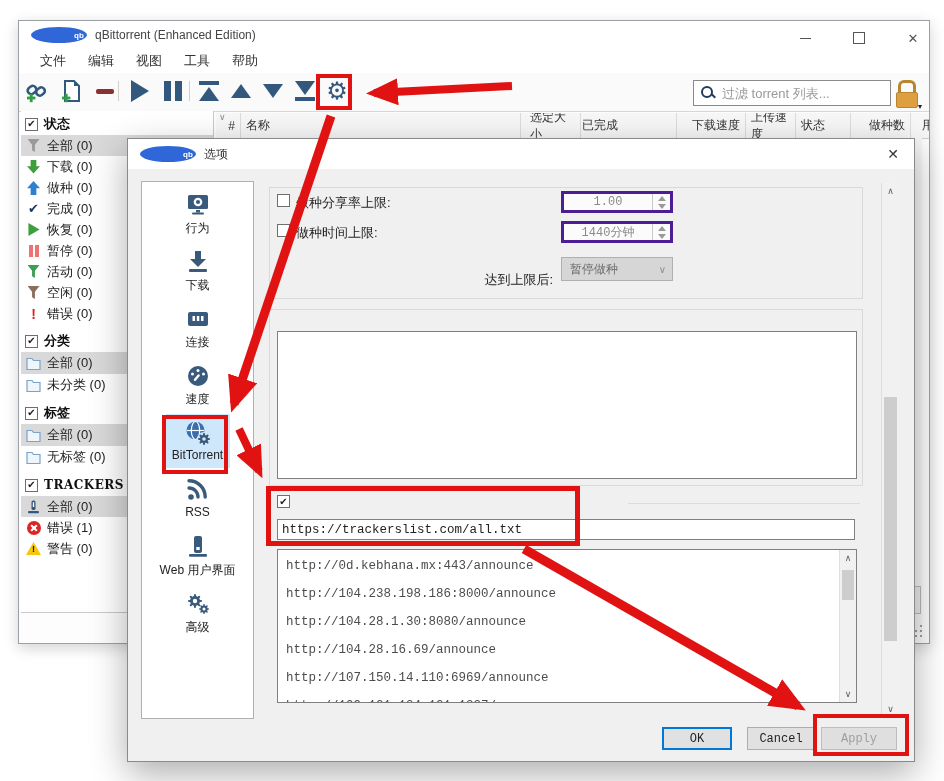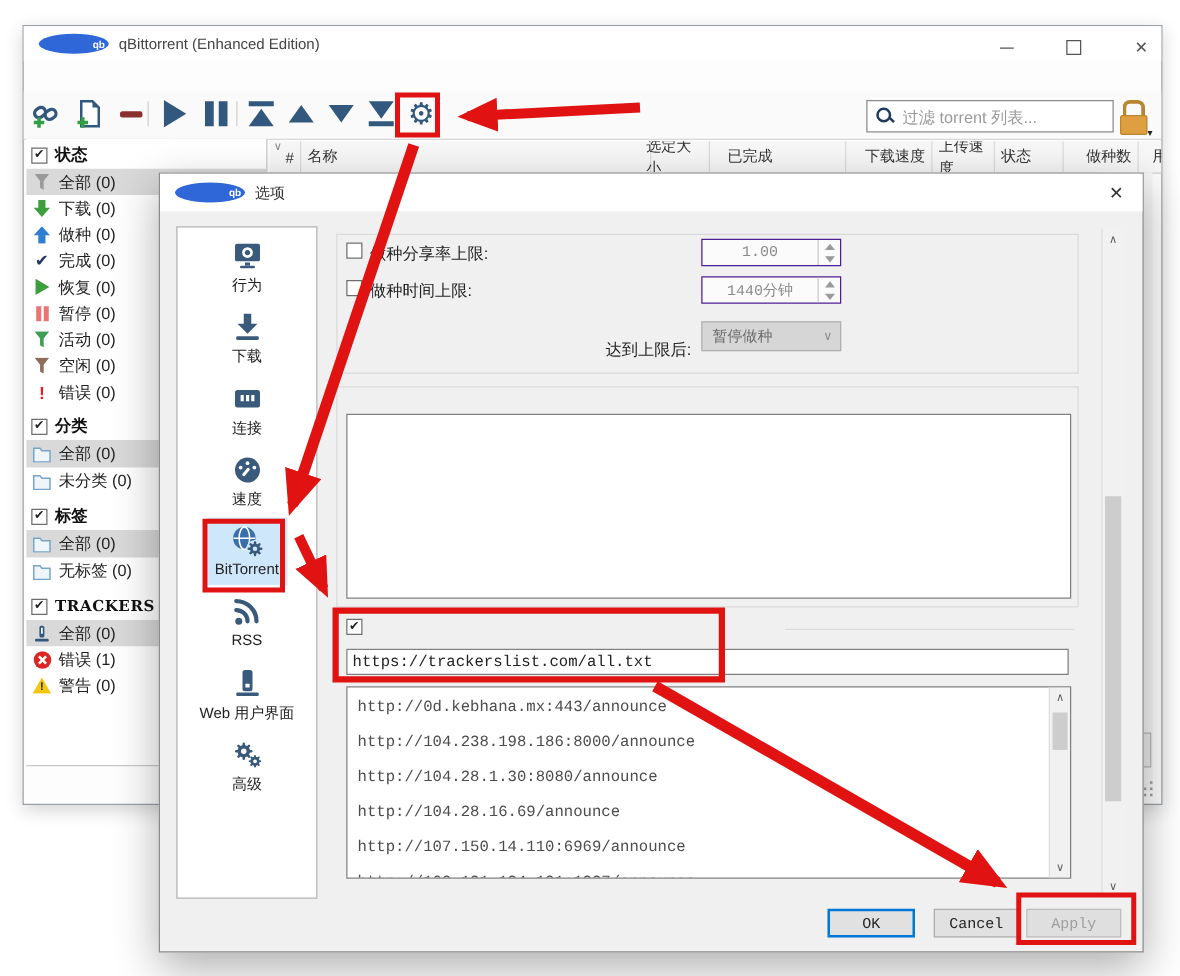--- a/index.html
+++ b/index.html
@@ -80,21 +80,21 @@
   .dclose{position:absolute;right:8px;top:4px;width:26px;height:22px;display:flex;align-items:center;justify-content:center;
           font-size:14px;color:#333;}
   .nav{left:13px;top:42px;width:113px;height:538px;background:#fff;border:1px solid #b0b0b0;box-sizing:border-box;padding-top:3px;}
   .nitem{position:relative;height:57px;display:flex;flex-direction:column;align-items:center;padding-top:4px;
          font-size:12px;color:#222;box-sizing:border-box;}
   .nitem .nic{height:31px;display:flex;align-items:center;justify-content:center;z-index:1;}
   .nitem .nlb{z-index:1;white-space:nowrap;}
   .selbg{position:absolute;left:50%;transform:translateX(-50%);top:1px;width:64px;height:54px;background:#cfe7fb;}
   .gbox{border:1px solid #d9d9d9;background:transparent;box-sizing:border-box;}
   .dlabel{font-size:13px;color:#222;position:absolute;white-space:nowrap;}
-  .spin{position:absolute;width:112px;height:22px;background:#fbfbfb;border:1px solid #4c1d95;display:flex;box-sizing:border-box;}
+  .spin{position:absolute;width:112px;height:22px;background:#fbfbfb;border:3px solid #4c1d95;display:flex;box-sizing:border-box;}
   .spin .val{flex:1;display:flex;align-items:center;justify-content:center;font-size:12px;color:#8a8a8a;}
   .spin .btns{width:17px;border-left:1px solid #c9c9c9;display:flex;flex-direction:column;}
   .spin .btns span{flex:1;display:flex;align-items:center;justify-content:center;}
   .car-up{width:0;height:0;border-left:4px solid transparent;border-right:4px solid transparent;border-bottom:5px solid #9a9a9a;}
   .car-dn{width:0;height:0;border-left:4px solid transparent;border-right:4px solid transparent;border-top:5px solid #9a9a9a;}
   .dd{position:absolute;width:112px;height:24px;background:#d6d6d6;border:1px solid #b0b0b0;display:flex;align-items:center;
       padding-left:8px;font-size:12px;color:#6b6b6b;box-sizing:border-box;}
   .dd .chev{margin-left:auto;margin-right:6px;font-size:10px;color:#8f8f8f;}
   .wtext{background:#fff;border:1px solid #7f7f7f;box-sizing:border-box;}
   .urlinput{position:absolute;left:149px;top:380px;width:578px;height:21px;background:#fff;border:1px solid #7f7f7f;
@@ -124,20 +124,27 @@
   <div class="abs wbtn" style="left:770px;top:5px;">
       <span class="mini"></span>
     </div>
   <div class="abs wbtn" style="left:824px;top:5px;">
       <span class="maxi"></span>
     </div>
   <div class="abs wbtn" style="left:878px;top:5px;">
       <span>✕</span>
     </div>
 
+  <div class="abs menubar">
+    <span class="mitem">文件</span>
+    <span class="mitem">编辑</span>
+    <span class="mitem">视图</span>
+    <span class="mitem">工具</span>
+    <span class="mitem">帮助</span>
+  </div>
 
   <div class="abs toolbar"></div>
 
   <div class="tico" style="left:6px;">
     <svg width="24" height="24" viewBox="0 0 24 24">
       <g stroke="#33587e" stroke-width="2.6" fill="none">
         <rect x="2.5" y="7.5" width="9" height="7" rx="3.5" transform="rotate(-35 7 11)"></rect>
         <rect x="11" y="9" width="9" height="7" rx="3.5" transform="rotate(-35 15.5 12.5)"></rect>
       </g>
       <rect x="2" y="17.6" width="8.4" height="2.8" fill="#2f9e44"></rect>
@@ -324,21 +331,21 @@
           </span>
       </span>
       <span>警告 (0)</span>
     </div>
   </div>
 
   <div class="abs thead">
     <span style="position:absolute;left:3px;top:-1px;font-size:9px;color:#888;">∨</span>
     <div class="th r" style="left:0;width:25px;">#</div>
     <div class="th" style="left:25px;width:280px;">名称</div>
-    <div class="th r" style="left:296px;width:56px;">选定大小</div>
+    <div class="th r" style="left:309px;width:56px;">选定大小</div>
     <div class="th" style="left:361px;width:100px;">已完成</div>
     <div class="th r" style="left:461px;width:69px;">下载速度</div>
     <div class="th r" style="left:530px;width:50px;">上传速度</div>
     <div class="th" style="left:580px;width:55px;">状态</div>
     <div class="th r" style="left:635px;width:60px;">做种数</div>
     <div class="th r" style="left:695px;width:40px;border-right:none;">用户</div>
   </div>
   <div class="abs tbody"></div>
   <div class="abs tscroll">
     <div class="tthumb"></div>

